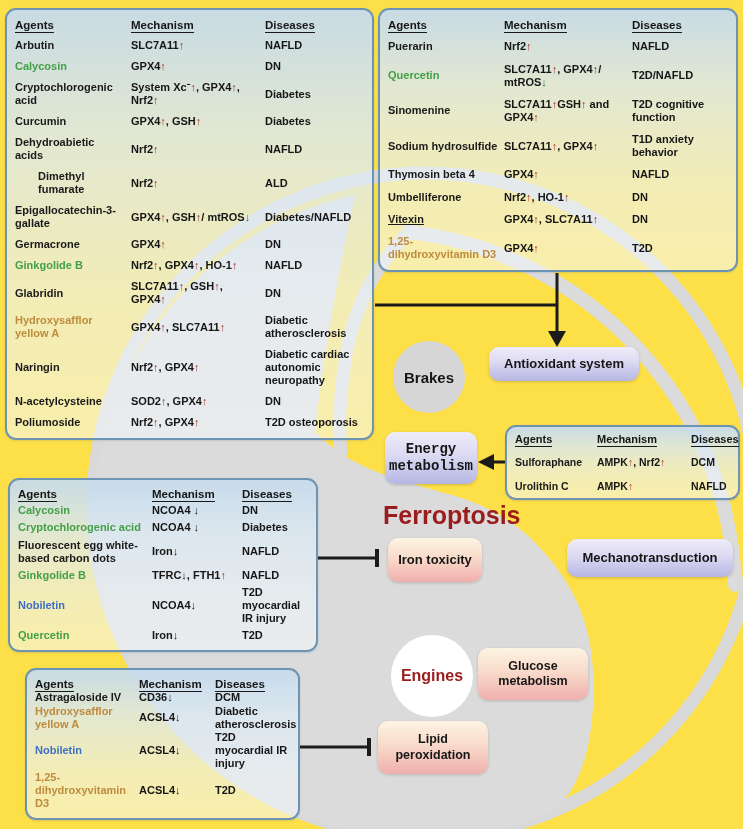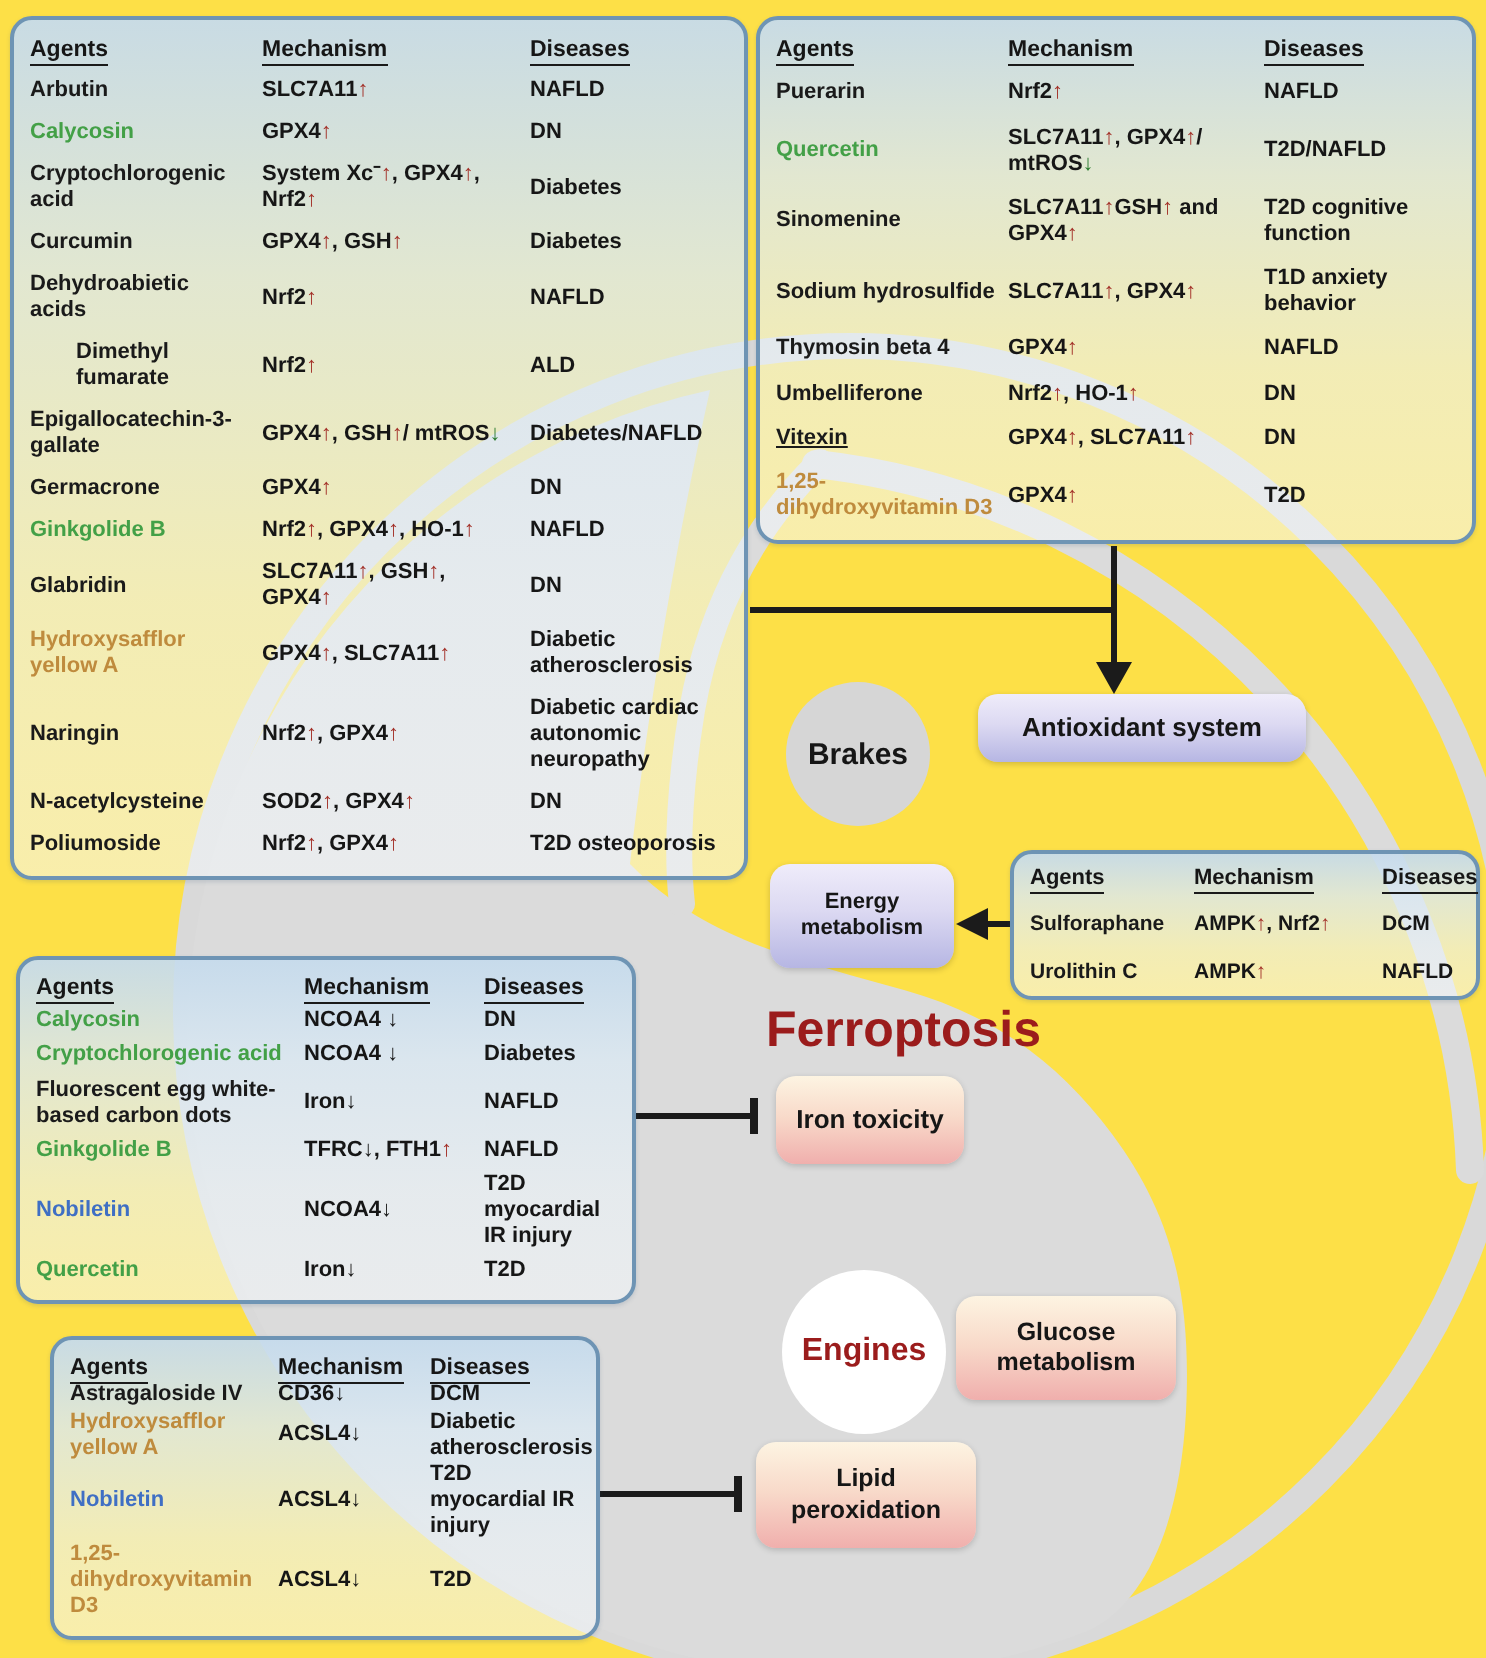--- a/index.html
+++ b/index.html
@@ -37,22 +37,22 @@
   .dnm{color:var(--dnm);}
   
   .node{
     position:absolute;z-index:2;box-sizing:border-box;border-radius:10px;
     display:flex;align-items:center;justify-content:center;text-align:center;
     font-weight:bold;white-space:pre-line;line-height:1.22;
     box-shadow:0 1px 3px rgba(0,0,0,.18);
   }
   .purple{background:linear-gradient(180deg,#efecfa 0%,#dcd9f2 45%,#b6b6e3 100%);}
   .pink  {background:linear-gradient(180deg,#fdf4e2 0%,#f8d9c9 48%,#f0afad 100%);}
-  #antioxidant{left:489px;top:347px;width:164px;height:34px;font-size:13px;}
-  #energy-met {left:385px;top:432px;width:92px; height:52px;font-size:11px;}
+  #antioxidant{left:489px;top:347px;width:150px;height:34px;font-size:13px;}
+  #energy-met {left:385px;top:432px;width:92px; height:52px;font-size:14px;font-family:Liberation Mono, monospace;}
   #mechano    {left:567px;top:539px;width:166px;height:38px;font-size:13px;}
   #iron-tox   {left:388px;top:538px;width:94px; height:44px;font-size:13px;}
   #amino      {left:357px;top:589px;width:148px;height:46px;font-size:12.5px;}
   #glucose    {left:478px;top:648px;width:110px;height:52px;font-size:12.5px;}
   #lipid-box  {left:378px;top:721px;width:110px;height:53px;font-size:12.5px;}
   
   .lbl{position:absolute;z-index:3;font-weight:bold;text-align:center;}
   #brakes-lbl {left:389px;top:369px;width:80px;font-size:15px;color:#161616;}
   #engines-lbl{left:392px;top:667px;width:80px;font-size:16px;color:var(--darkred);}
   #ferroptosis{left:383px;top:501px;width:120px;font-size:25px;text-align:right;color:var(--darkred);}
@@ -297,20 +297,21 @@
       <div class="trow">
         <div class="cell" style="color: rgb(191, 139, 61);">1,25-dihydroxyvitamin D3</div>
         <div class="cell">ACSL4<span class="dn">↓</span></div>
         <div class="cell">T2D</div>
       </div>
     </div>
 
   <div id="antioxidant" class="node purple">Antioxidant system</div>
   <div id="energy-met" class="node purple">Energy
 metabolism</div>
+  <div id="mechano" class="node purple">Mechanotransduction</div>
   <div id="iron-tox" class="node pink">Iron toxicity</div>
   <div id="glucose" class="node pink">Glucose
 metabolism</div>
   <div id="lipid-box" class="node pink">Lipid
 peroxidation</div>
 
   <div id="brakes-lbl" class="lbl">Brakes</div>
   <div id="engines-lbl" class="lbl">Engines</div>
   <div id="ferroptosis" class="lbl">Ferroptosis</div>
 

